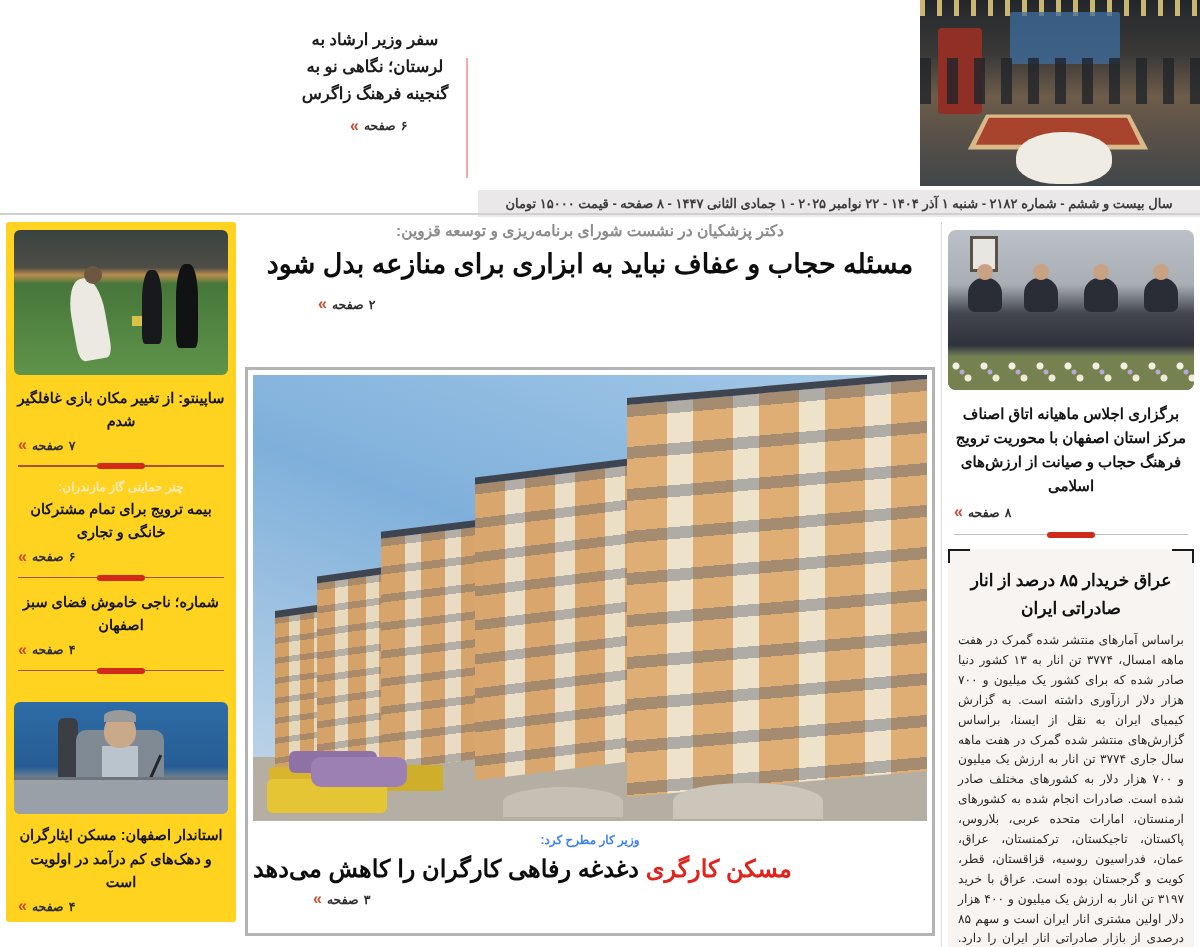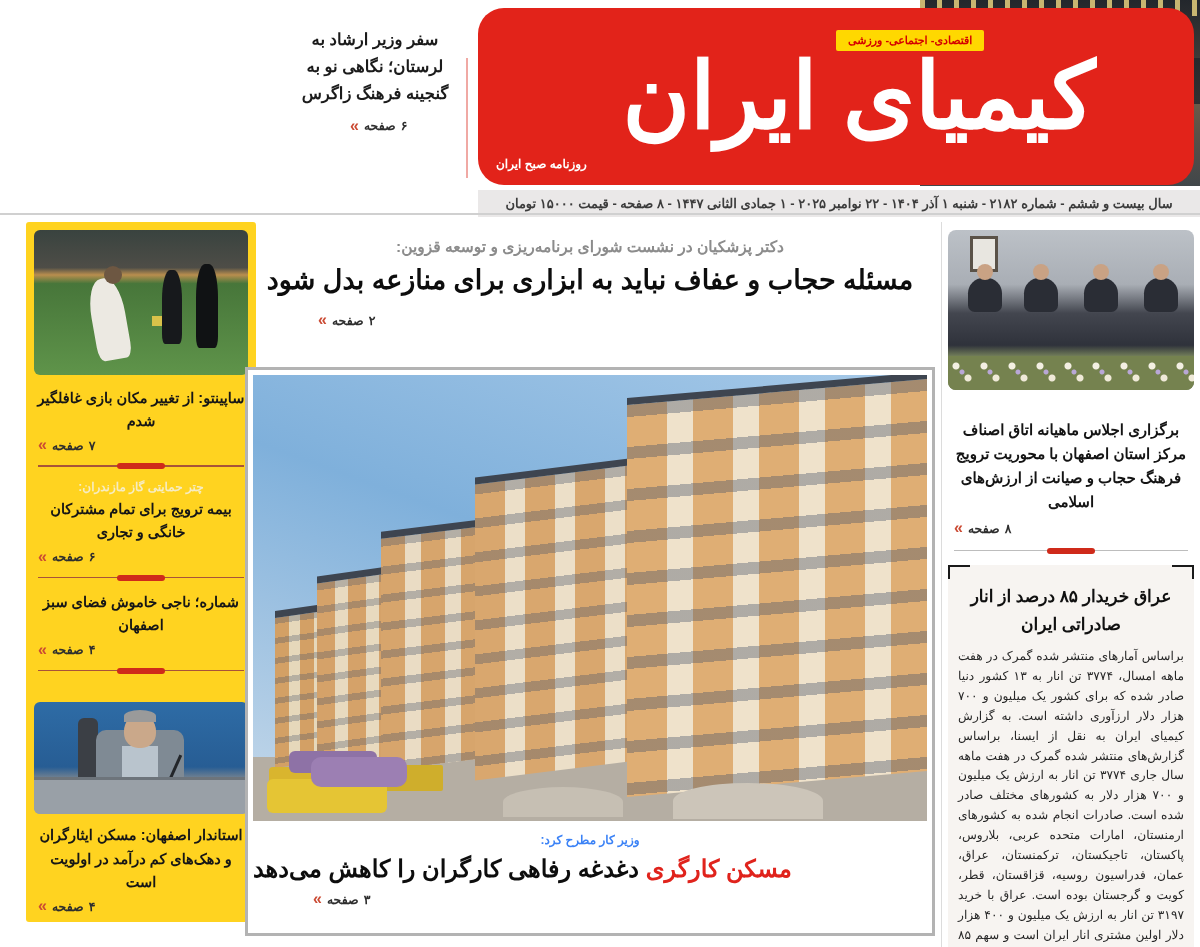--- a/index.html
+++ b/index.html
@@ -93,48 +93,48 @@
   
   .topleft-story{left:280px;top:0;width:190px;height:207px;display:flex;flex-direction:column;}
   .tl-title{margin-top:26px;padding:0 12px;text-align:center;font-size:16.5px;font-weight:bold;line-height:1.65;color:#1b1b1b;}
 
   
   .pageref{direction:ltr;display:flex;align-items:center;gap:5px;font-size:12.5px;color:#2e2e2e;font-weight:bold;}
   .pr-marker{color:#cb4a33;font-size:16px;line-height:1;font-weight:bold;}
 
   
   .sidebar{left:6px;top:222px;width:230px;height:700px;background:#ffd320;border-radius:3px;
-    display:flex;flex-direction:column;padding:8px;box-sizing:border-box;margin-left:20px;}
+    display:flex;flex-direction:column;padding:8px;box-sizing:border-box;}
   .sb-title{text-align:center;font-size:14.5px;font-weight:bold;line-height:1.6;color:#161616;padding:0 2px;}
   .sb-kicker{text-align:center;font-size:12px;font-weight:bold;color:#f6ecc4;margin-bottom:4px;}
   .sb-pageref{margin:4px 0 0 4px;}
   .sdiv{height:2px;background:#a85339;position:relative;margin:12px 4px 13px 4px;}
   .sdiv-accent{position:absolute;left:50%;top:-2px;transform:translateX(-50%);width:48px;height:6px;
     background:#cf2a1a;border-radius:3px;}
 
   
   .center-col{left:240px;top:222px;width:700px;}
-  .lead-kicker{margin-top:16px;text-align:center;font-size:15.5px;color:#8c8c8c;font-weight:bold;}
+  .lead-kicker{text-align:center;font-size:15.5px;color:#8c8c8c;font-weight:bold;}
   .lead-headline{margin-top:8px;text-align:center;font-size:27px;font-weight:bold;color:#0d0d0d;
     white-space:nowrap;letter-spacing:-.5px;}
   .lead-pageref{margin:16px 0 0 0;padding-left:78px;}
 
   .photo-box{left:245px;top:367px;width:690px;height:569px;border:3px solid #b3b3b3;background:#fff;
     padding:5px;box-sizing:border-box;}
   .cap-kicker{margin-top:12px;text-align:center;font-size:12px;color:#3b82f6;font-weight:bold;}
   .cap-headline{margin-top:8px;text-align:left;font-size:24px;font-weight:bold;color:#0d0d0d;white-space:nowrap;}
   .cap-red{color:#e0231c;}
   .cap-pageref{margin-top:8px;padding-left:60px;}
 
   .vline{left:941px;top:222px;width:1px;height:725px;background:#dcdcdc;}
 
   
   .right-col{left:948px;top:222px;width:246px;display:flex;flex-direction:column;}
   .rc-photo-wrap{margin-top:8px;}
-  .rc-title{margin-top:28px;text-align:center;font-size:15px;font-weight:bold;line-height:1.6;color:#141414;padding:0 4px;}
+  .rc-title{margin-top:12px;text-align:center;font-size:15px;font-weight:bold;line-height:1.6;color:#141414;padding:0 4px;}
   .rc-pageref{margin:6px 0 0 6px;}
   .rdiv{height:1px;background:#bdbdbd;position:relative;margin:14px 6px 12px 6px;}
 
   .newsbox{position:relative;margin-top:2px;background:#f7f4f1;height:412px;overflow:hidden;
     padding:10px 10px 6px 10px;box-sizing:border-box;}
   .corner{position:absolute;width:20px;height:12px;border-top:2.5px solid #1a1a1a;}
   .corner.tl{left:0;top:0;border-left:2.5px solid #1a1a1a;}
   .corner.tr{right:0;top:0;border-right:2.5px solid #1a1a1a;}
   .nb-headline{margin-top:8px;text-align:center;font-size:17px;font-weight:bold;line-height:1.65;color:#101010;}
   .nb-body{margin-top:8px;font-size:12.2px;line-height:1.63;text-align:justify;color:#272727;}
@@ -157,25 +157,20 @@
     <div class="tl-title">سفر وزیر ارشاد به لرستان؛ نگاهی نو به گنجینه فرهنگ زاگرس</div>
     <div class="pageref" style="margin:10px 0 0 70px;">
       <span class="pr-marker">«</span>
       <span>صفحه</span>
       <span>۶</span>
     </div>
   </div>
 
   <div class="abs caption-vline"></div>
 
-  <div class="abs masthead">
-    <div class="mh-badge">اقتصادی- اجتماعی- ورزشی</div>
-    <div class="mh-logo">کیمیای ایران</div>
-    <div class="mh-tagline">روزنامه صبح ایران</div>
-  </div>
 
   <div class="abs datestrip">سال بیست و ششم - شماره ۲۱۸۲ - شنبه ۱ آذر ۱۴۰۴ - ۲۲ نوامبر ۲۰۲۵ - ۱ جمادی الثانی ۱۴۴۷ - ۸ صفحه - قیمت ۱۵۰۰۰ تومان</div>
   <div class="abs toprule"></div>
 
   <div class="abs sidebar">
     <div class="photo photo-soccer">
       <div class="ps-coach"></div>
       <div class="ps-head"></div>
       <div class="ps-flag"></div>
       <div class="ps-ref1"></div>

